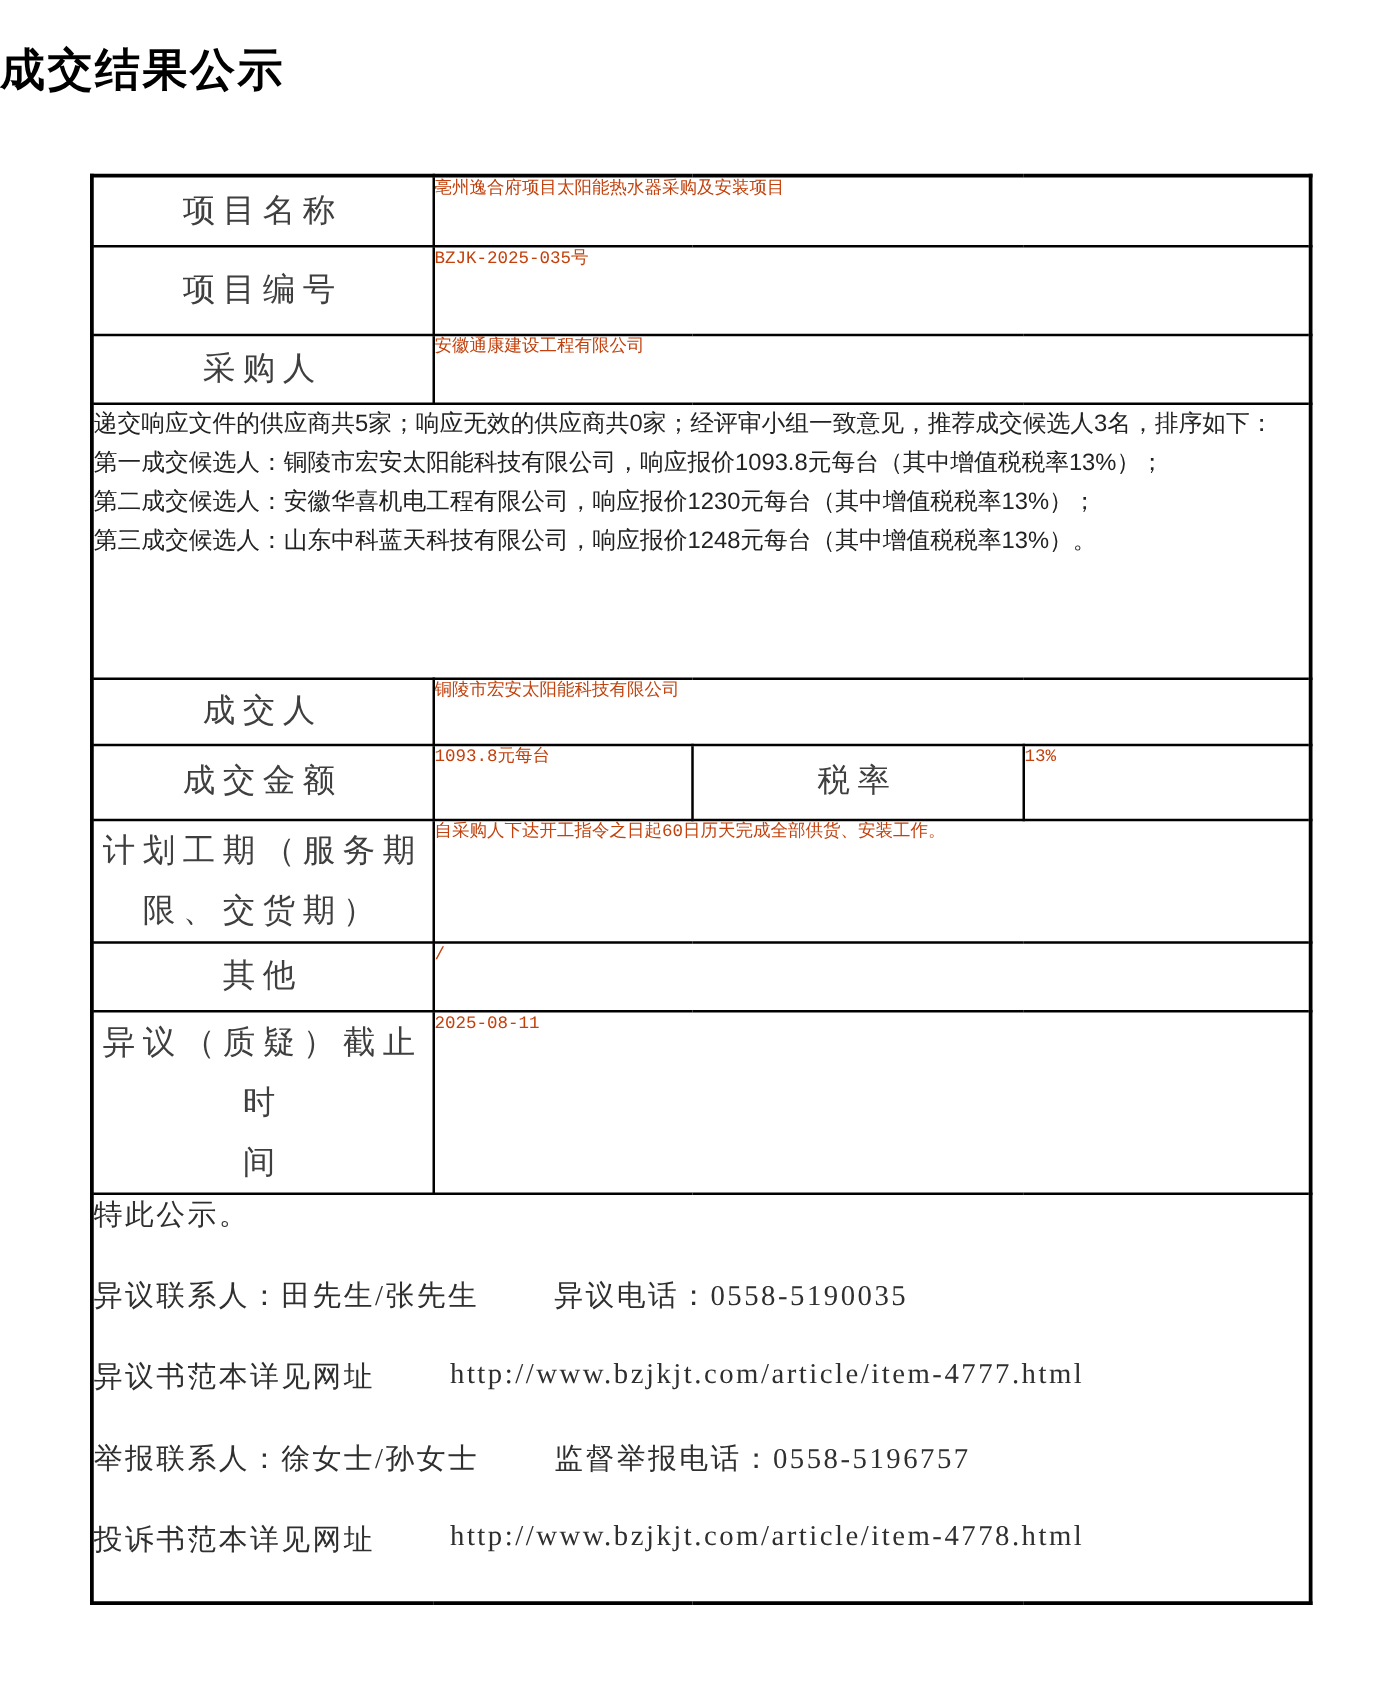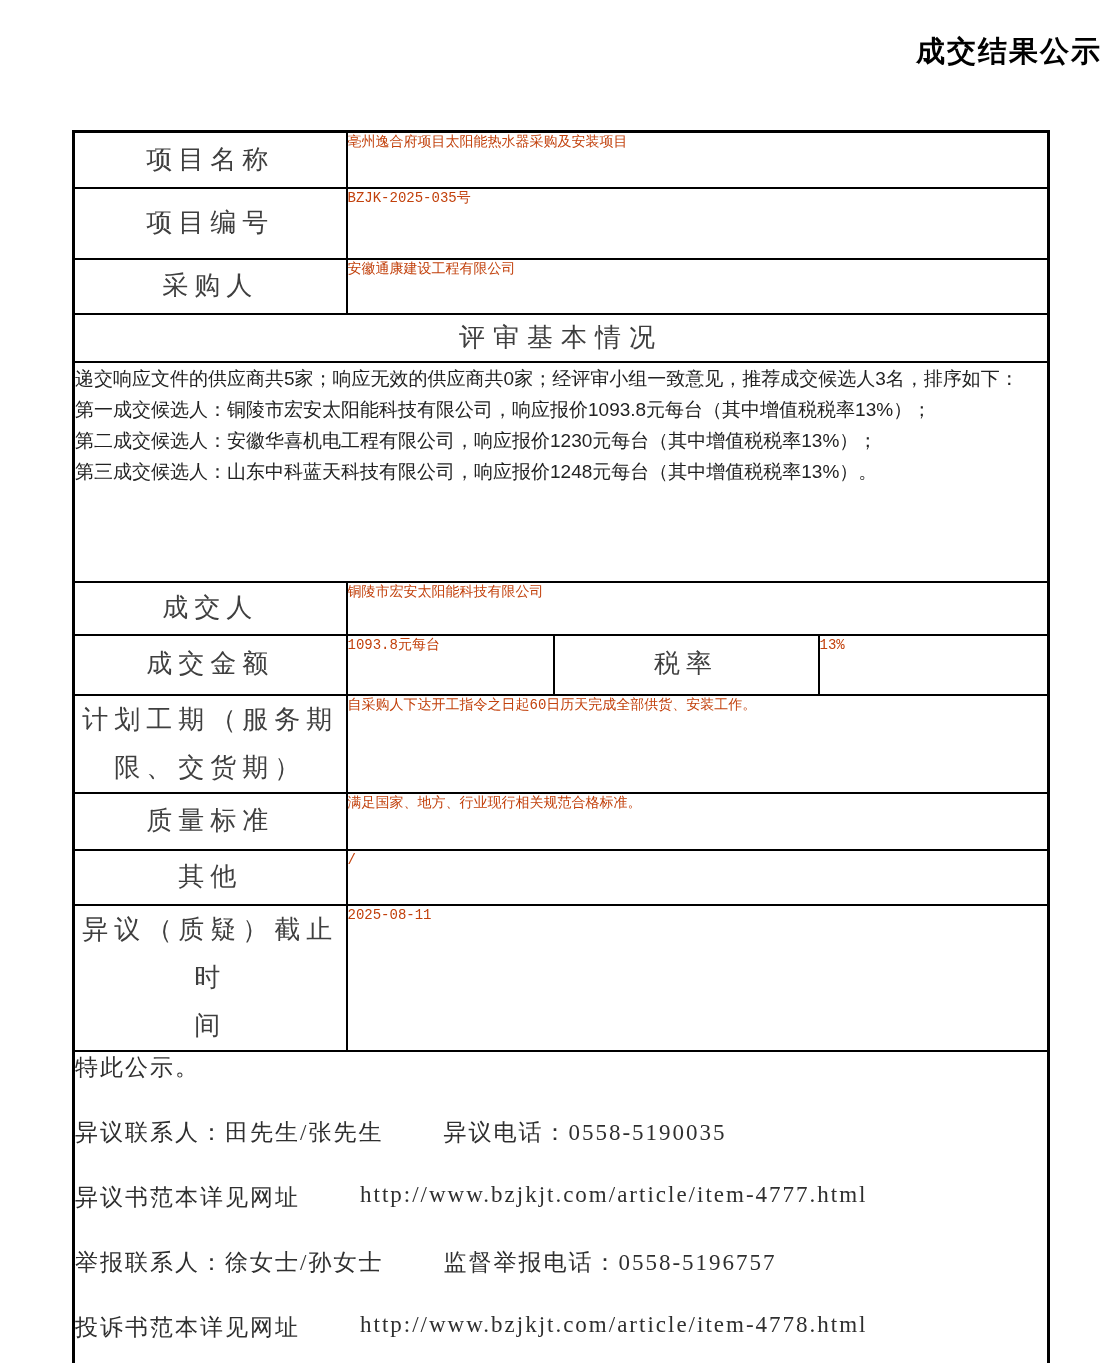--- a/index.html
+++ b/index.html
@@ -8,24 +8,24 @@
     background: #ffffff;
   }
   body {
     width: 1102px;
     height: 1363px;
     position: relative;
     font-family: "Liberation Sans", "DejaVu Sans", sans-serif;
   }
   .doc-title {
     margin: 32px 0 0 0;
-    text-align: right;
+    text-align: left;
     font-family: "Liberation Serif", "DejaVu Serif", serif;
     font-weight: bold;
-    font-size: 29px;
+    font-size: 36px;
     letter-spacing: 2px;
     color: #000000;
   }
   table.result-table {
     border-collapse: collapse;
     table-layout: fixed;
     width: 975px;
     margin: 58px 0 0 72px;
     border: 3px solid #000000;
   }
@@ -109,23 +109,20 @@
     <td class="label-cell">项目编号</td>
     <td class="value-cell" colspan="3">BZJK-2025-035号</td>
   </tr>
 
   <tr style="height:55px;">
     <td class="label-cell">采购人</td>
     <td class="value-cell" colspan="3">安徽通康建设工程有限公司</td>
   </tr>
 
 
-  <tr style="height:48px;">
-    <td class="section-header-cell" colspan="4">评审基本情况</td>
-  </tr>
 
   <tr style="height:220px;">
     <td class="review-block-cell" colspan="4">
       <div class="review-line">递交响应文件的供应商共5家；响应无效的供应商共0家；经评审小组一致意见，推荐成交候选人3名，排序如下：</div>
       <div class="review-line">第一成交候选人：铜陵市宏安太阳能科技有限公司，响应报价1093.8元每台（其中增值税税率13%）；</div>
       <div class="review-line">第二成交候选人：安徽华喜机电工程有限公司，响应报价1230元每台（其中增值税税率13%）；</div>
       <div class="review-line">第三成交候选人：山东中科蓝天科技有限公司，响应报价1248元每台（其中增值税税率13%）。</div>
     </td>
   </tr>
 
@@ -140,24 +137,20 @@
     <td class="label-cell">税率</td>
     <td class="value-cell">13%</td>
   </tr>
 
   <tr style="height:90px;">
     <td class="label-cell">计划工期（服务期
 限、交货期）</td>
     <td class="value-cell" colspan="3">自采购人下达开工指令之日起60日历天完成全部供货、安装工作。</td>
   </tr>
 
-  <tr style="height:57px;">
-    <td class="label-cell">质量标准</td>
-    <td class="value-cell" colspan="3">满足国家、地方、行业现行相关规范合格标准。</td>
-  </tr>
 
   <tr style="height:55px;">
     <td class="label-cell">其他</td>
     <td class="value-cell" colspan="3">/</td>
   </tr>
 
   <tr style="height:97px;">
     <td class="label-cell">异议（质疑）截止时
 间</td>
     <td class="value-cell" colspan="3">2025-08-11</td>

